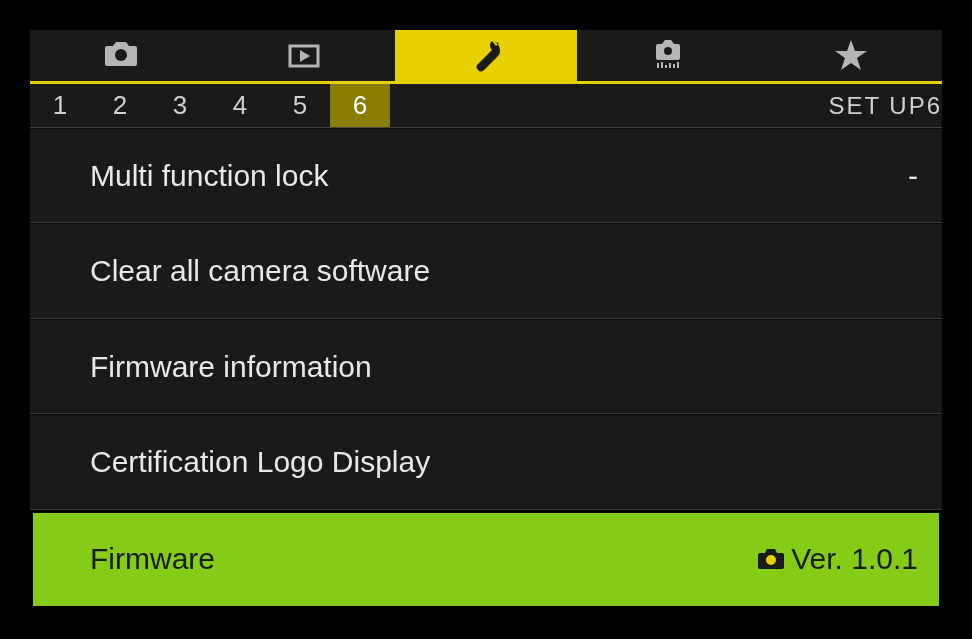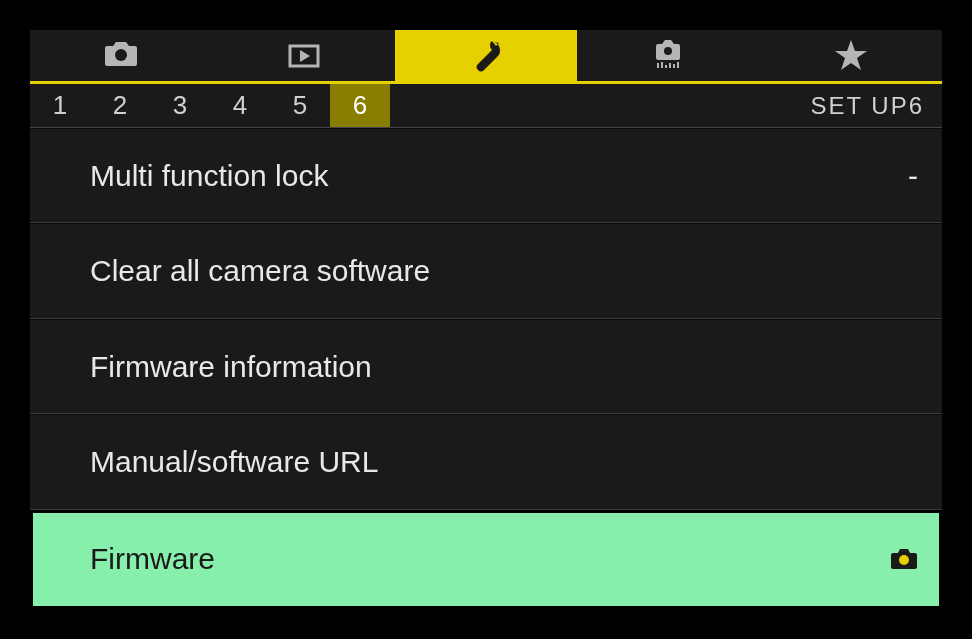--- a/index.html
+++ b/index.html
@@ -66,21 +66,20 @@
       align-items: center;
       justify-content: center;
       height: 100%;
     }
     .page-num.active {
       background: #8a7e00;
       color: #fff;
     }
     .page-label {
       margin-left: auto;
-      margin-right: 18px;
       color: #d0d0d0;
       font-size: 24px;
       letter-spacing: 2px;
     }
     .menu-list {
       flex: 1;
       display: flex;
       flex-direction: column;
     }
     .menu-item {
@@ -97,21 +96,21 @@
       flex: 1;
     }
     .menu-item .value {
       color: #e8e8e8;
       font-size: 30px;
       display: flex;
       align-items: center;
       gap: 6px;
     }
     .menu-item.selected {
-      background: #86efac;
+      background: #84cc16;
       color: #1a1a1a;
       border: 3px solid #000;
       padding-left: 57px;
       padding-right: 21px;
     }
     .menu-item.selected .label,
     .menu-item.selected .value {
       color: #1a1a1a;
     }
     .cam-small {
@@ -180,28 +179,29 @@
       </div>
       <div class="menu-item">
         <span class="label">Clear all camera software</span>
         <span class="value"></span>
       </div>
       <div class="menu-item">
         <span class="label">Firmware information</span>
         <span class="value"></span>
       </div>
       <div class="menu-item">
-        <span class="label">Manual/software URL</span>
+        <span class="label">Certification Logo Display</span>
         <span class="value"></span>
       </div>
       <div class="menu-item selected">
         <span class="label">Firmware</span>
         <span class="value">
           <svg class="cam-small" viewBox="0 0 28 22">
             <path fill="#1a1a1a" d="M8 5 L10 1 L18 1 L20 5 L25 5 Q27 5 27 7 L27 19 Q27 21 25 21 L3 21 Q1 21 1 19 L1 7 Q1 5 3 5 Z"></path>
             <circle cx="14" cy="12" r="5" fill="#e6d000"></circle>
           </svg>
+          <span>Ver. 1.0.1</span>
         </span>
       </div>
     </div>
 
   </div>
 </div>
 
 </body></html>

